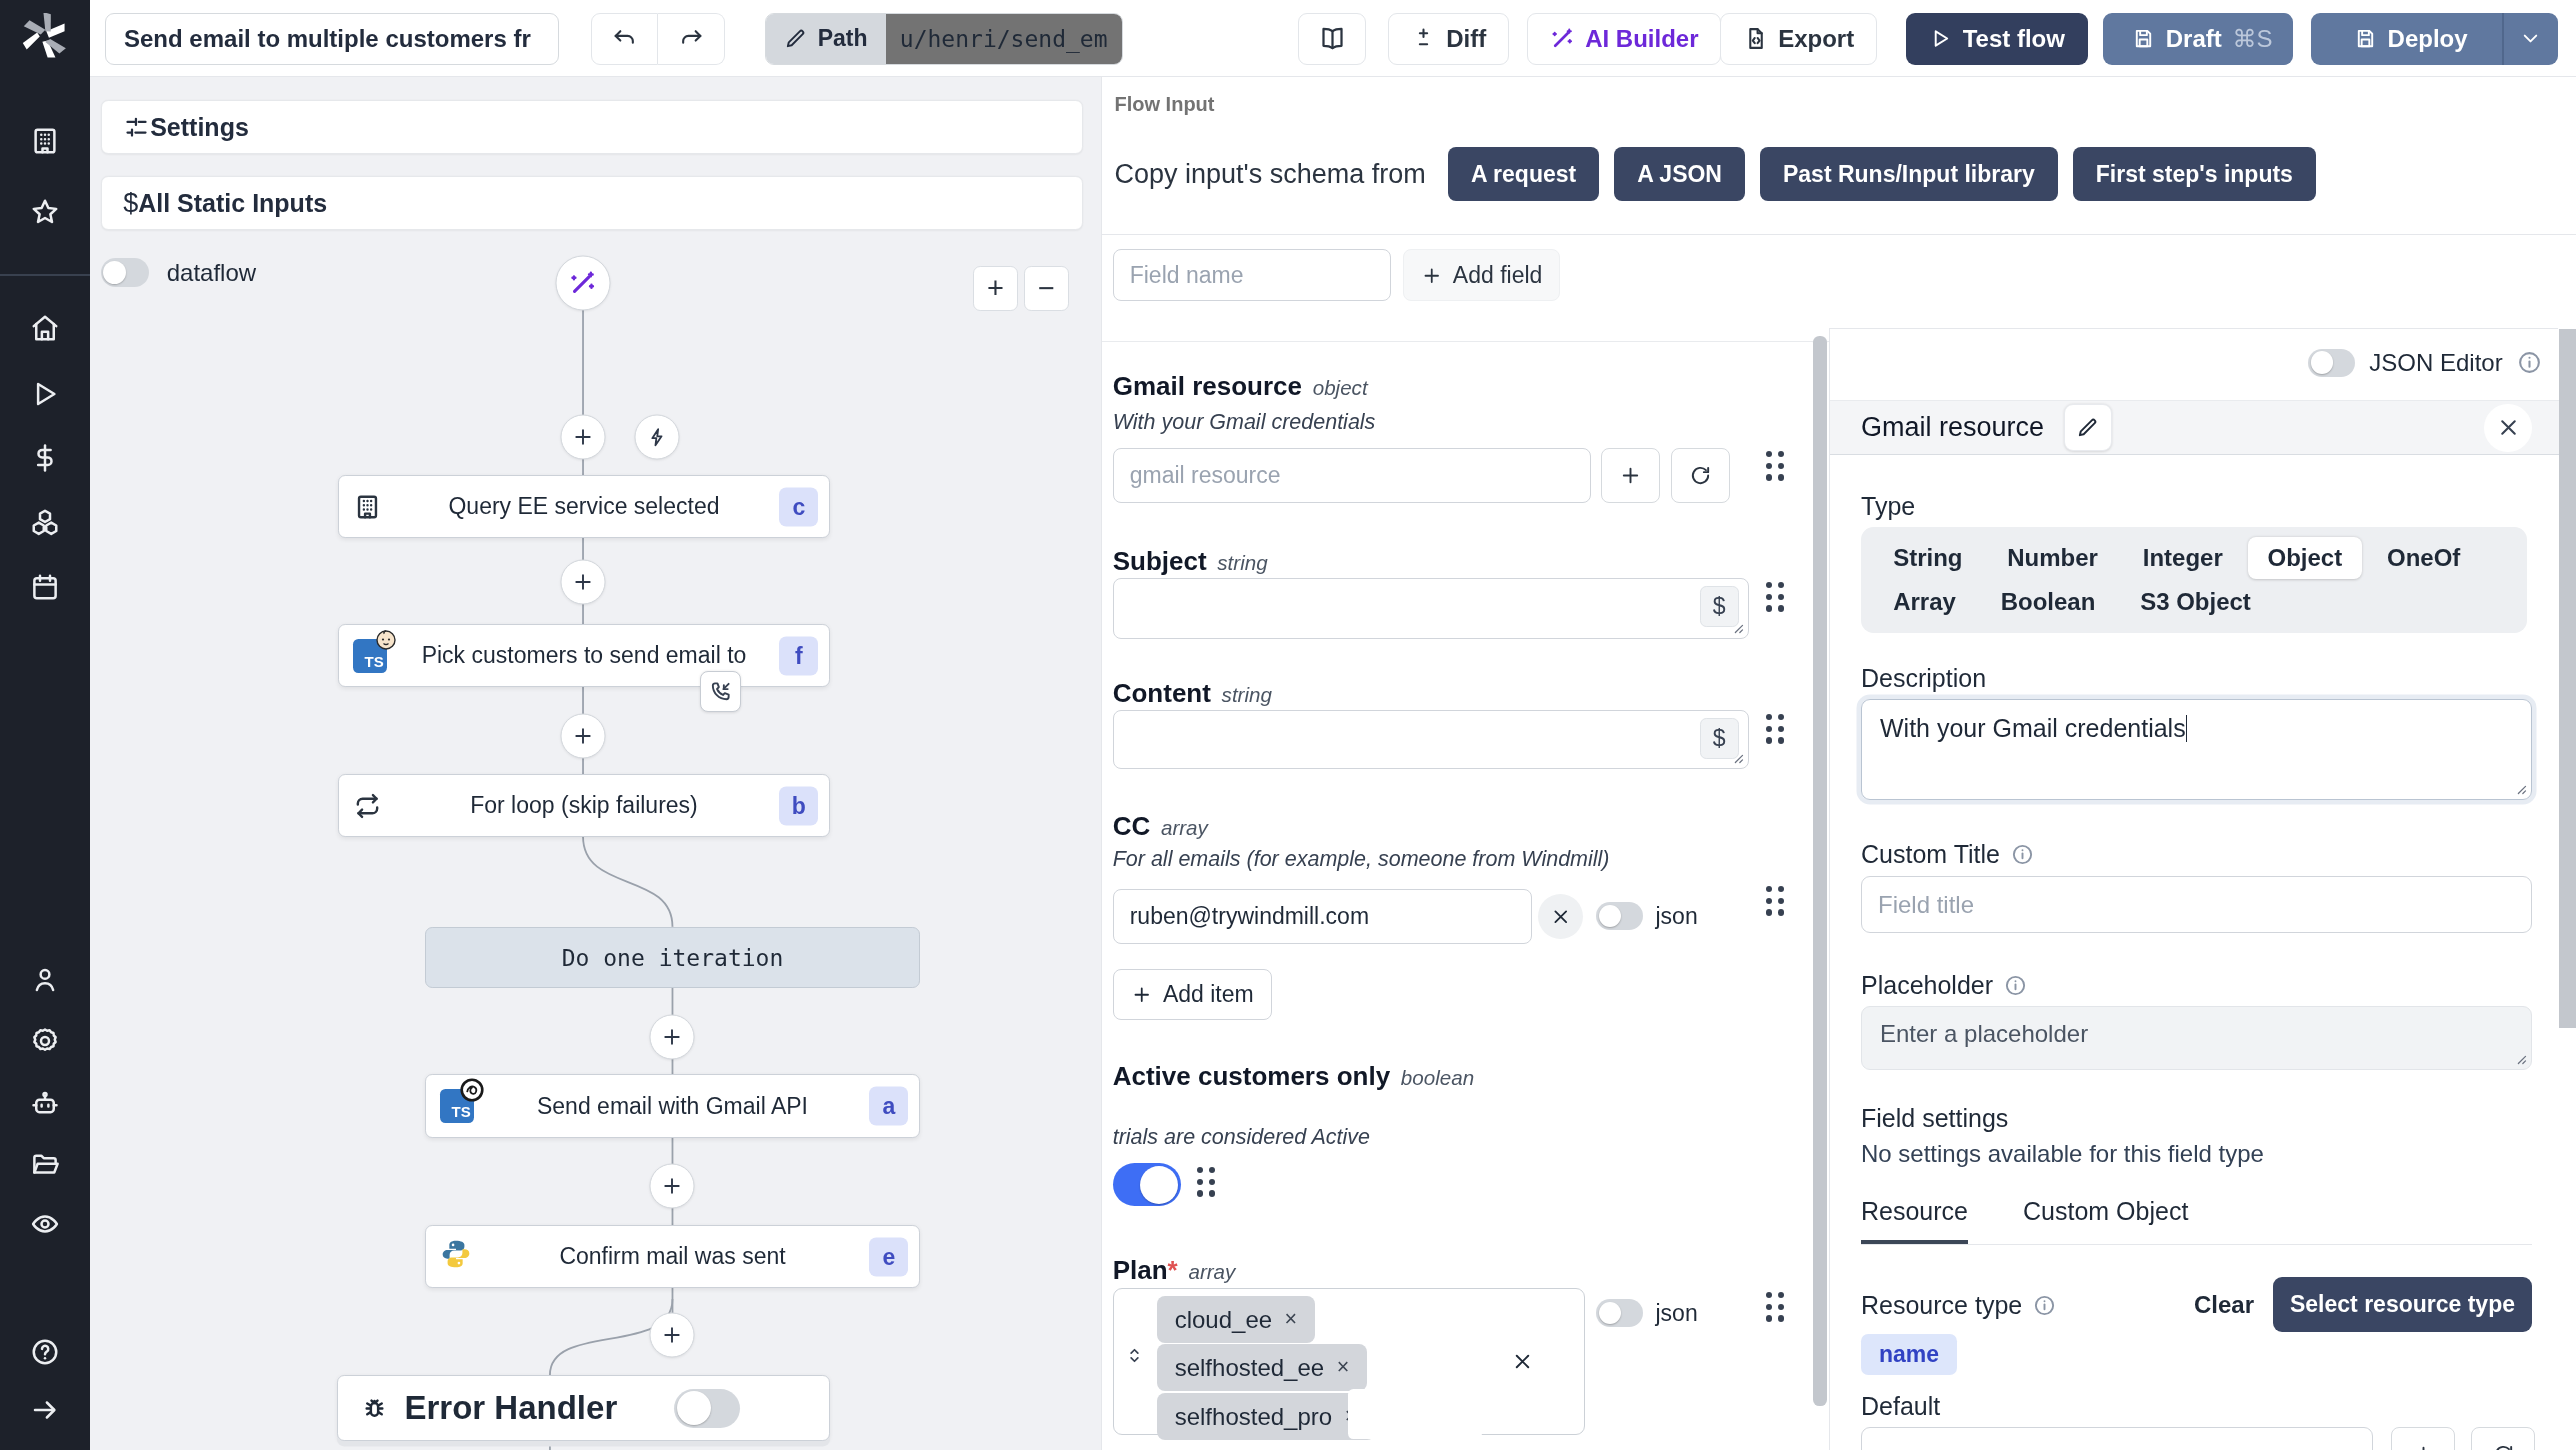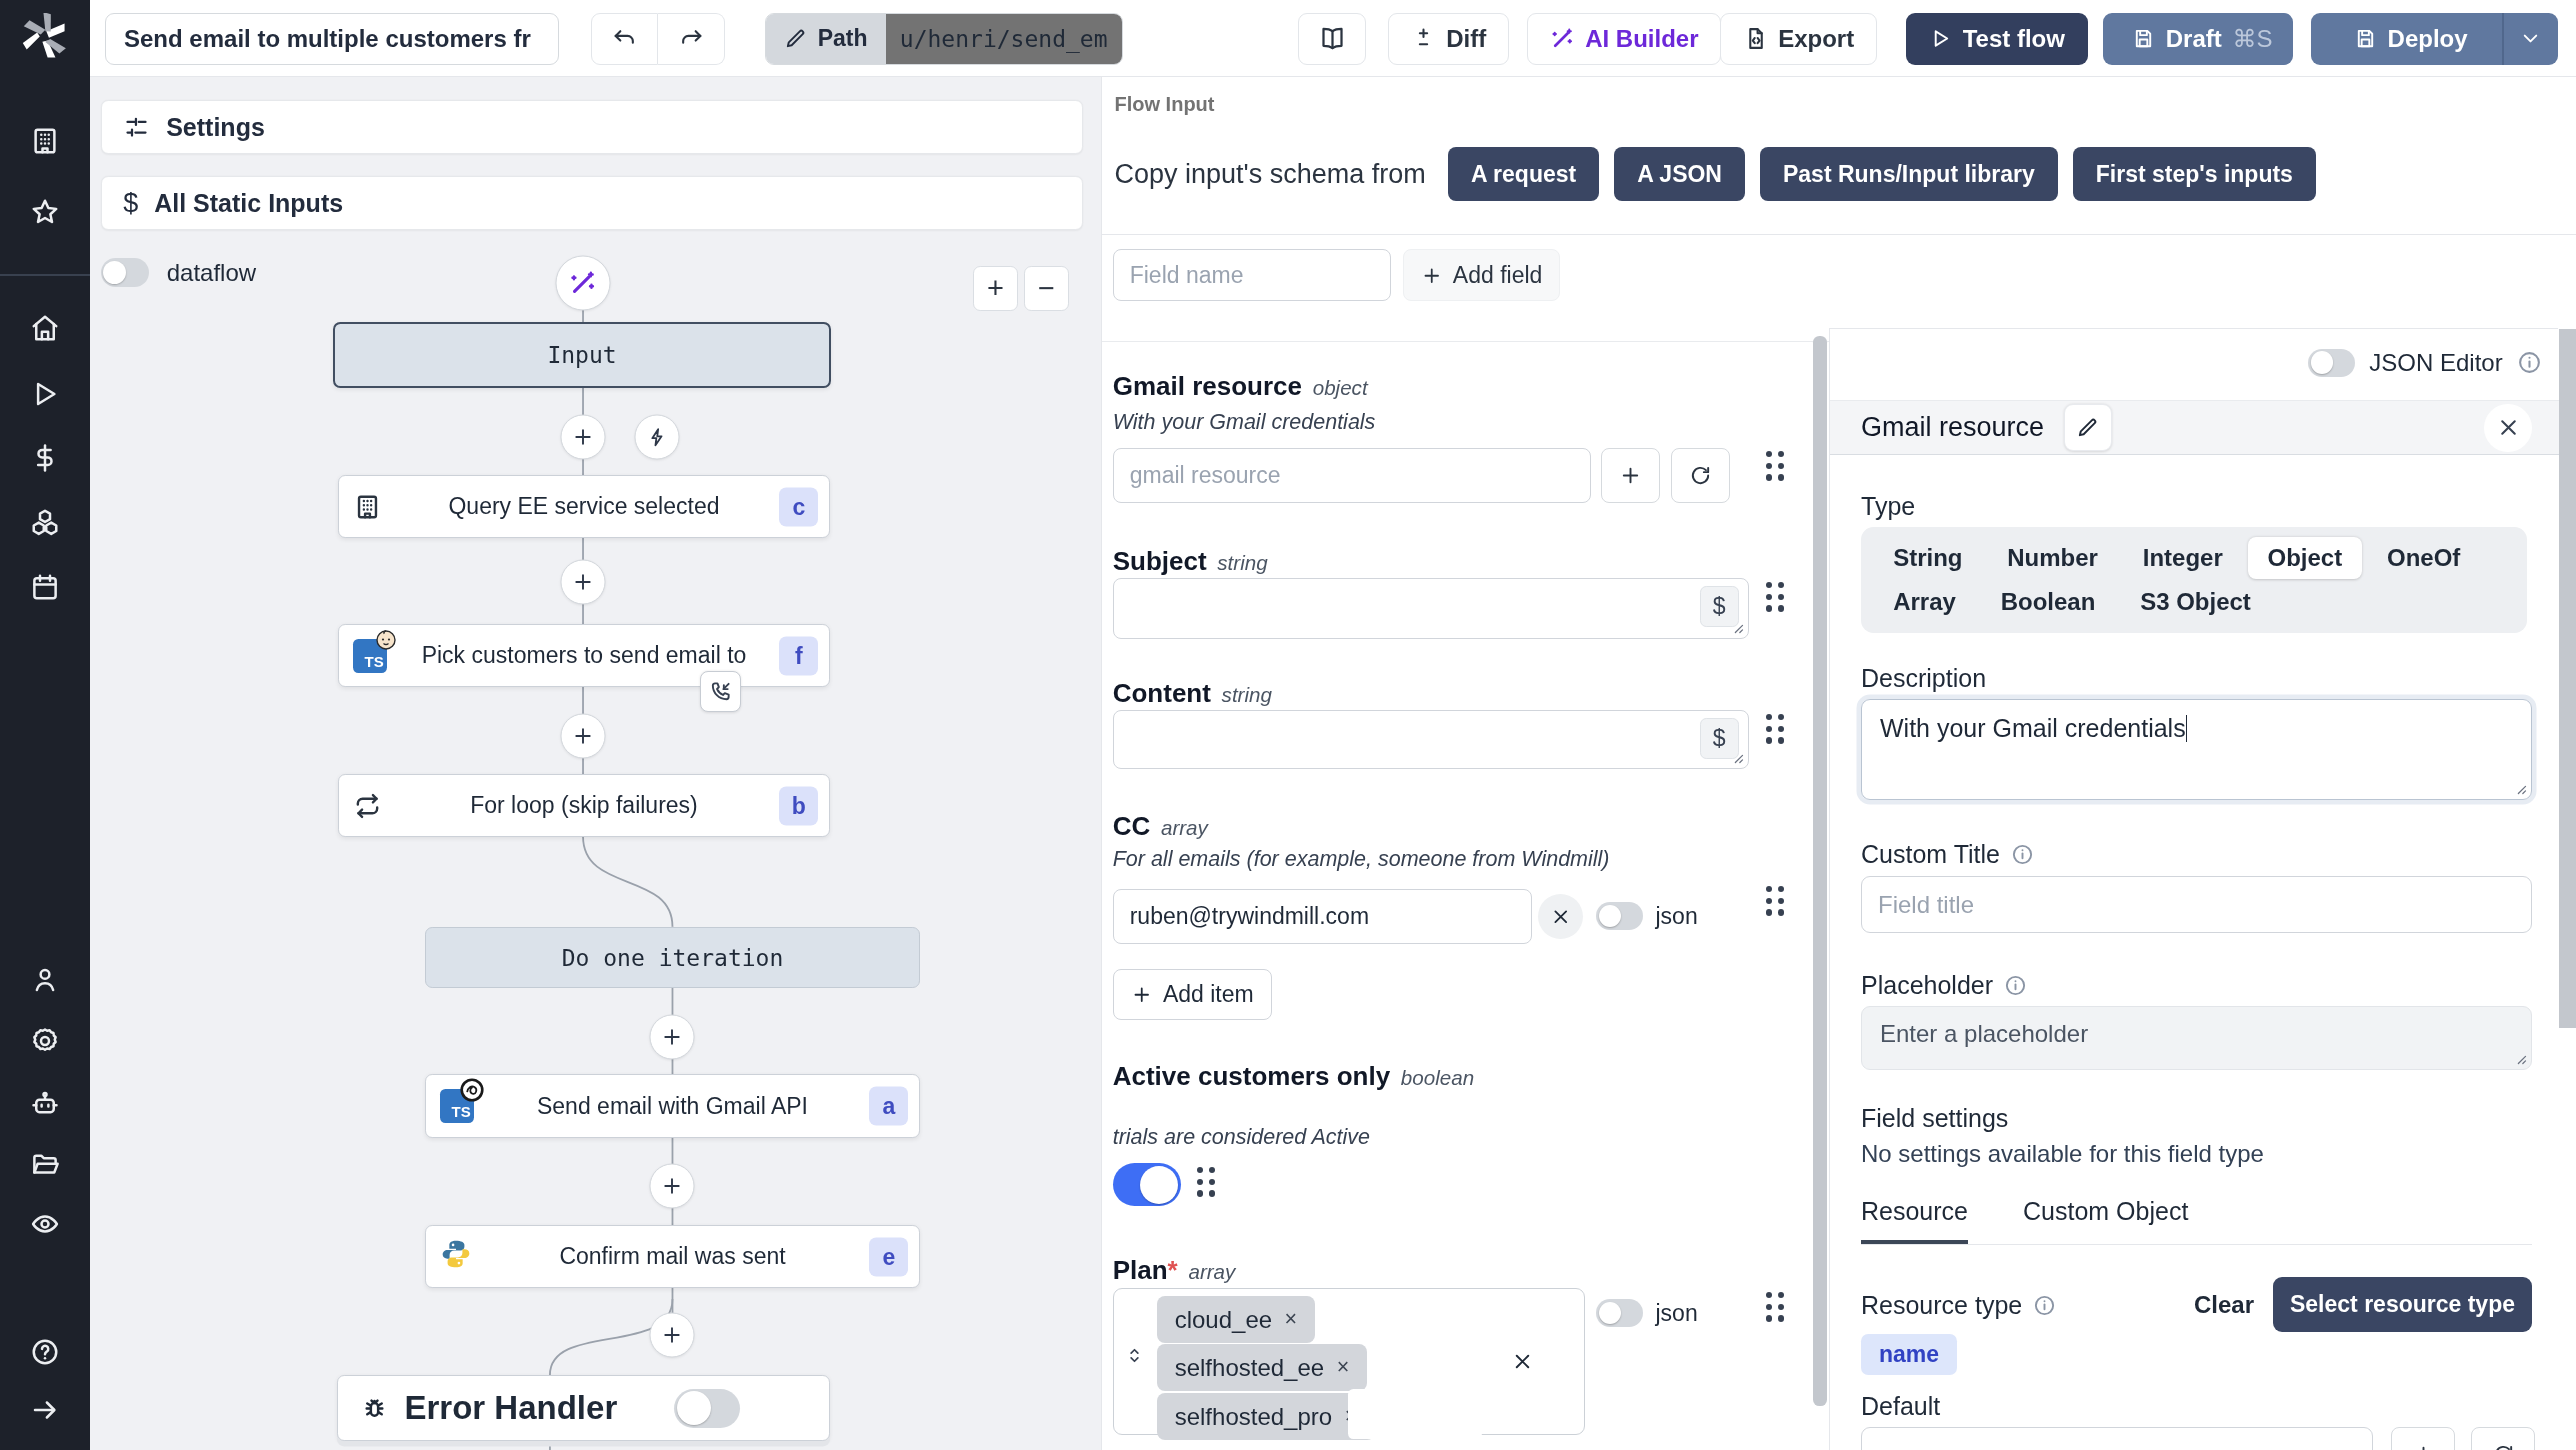--- a/index.html
+++ b/index.html
@@ -26,21 +26,21 @@
   .path-left { display:flex; align-items:center; gap:10.7px; background:#d4d8dd; padding:0 18px; font-size:23px; font-weight:700; color:#232c3d; }
   .path-right { display:flex; align-items:center; background:#737373; padding:0 14.3px; font-family:"DejaVu Sans Mono",monospace; font-size:23px; color:#1f2937; }
   .btn-navy { background:#333f5e; border:none; color:#fff; }
   .btn-slate { background:#60789f; border:none; color:#fff;padding-left:30px; }
   .tb-shortcut { color:#bcc8db; font-weight:400; }
   .deploy-split { width:1.8px; height:52px; background:#50678c; }
 
   
   .flow { position:absolute; left:90px; top:77px; width:1012px; height:1374px; background:#f0f1f4; border-right:0.9px solid #e5e7eb; }
   .flow-card { position:absolute; left:10.7px; width:982px; background:#fff; border:0.9px solid #e6e8eb; border-radius:7.2px;
-     box-shadow:0 0.9px 1.8px rgba(0,0,0,.05); display:flex; align-items:center; gap:16px; padding:0 21.5px; font-size:25px; font-weight:700; color:#232c3d; }
+     box-shadow:0 0.9px 1.8px rgba(0,0,0,.05); display:flex; align-items:center; padding:0 21.5px; font-size:25px; font-weight:700; color:#232c3d; }
   .node { position:absolute; background:#fff; border:0.9px solid #ccd1d8; border-radius:7.2px; box-shadow:0 1.8px 4.5px rgba(0,0,0,.07);
      display:flex; align-items:center; justify-content:center; font-size:23px; color:#1f2937; }
   .node-badge { position:absolute; right:10.7px; top:50%; transform:translateY(-50%); width:39px; height:39px; border-radius:7.2px;
      background:#dbe1fa; color:#3f4cc0; font-size:23px; font-weight:700; display:flex; align-items:center; justify-content:center; }
   .node-ico { position:absolute; left:14.3px; top:50%; transform:translateY(-50%); }
   .mono-node { font-family:"DejaVu Sans Mono",monospace; background:#dbe2ea; }
   .pcircle { position:absolute; width:45px; height:45px; border-radius:50%; background:#fff; border:0.9px solid #d3d7dc;
      box-shadow:0 0.9px 2.7px rgba(0,0,0,.08); display:flex; align-items:center; justify-content:center; color:#2d3748; transform:translate(-50%,-50%); }
   .toggle { border-radius:894px; background:#d4d8dd; position:relative; cursor:pointer; }
   .toggle .knob { position:absolute; top:2.7px; left:2.7px; background:#fff; border-radius:50%; box-shadow:0 0.9px 1.8px rgba(0,0,0,.25); }
@@ -350,23 +350,20 @@
     <span>
         <svg class="ic" width="29" height="29" viewBox="0 0 24 24">
           <path d="M5 19L17 7" stroke-width="2.6"></path>
           <path d="M18.5 3.5v3M17 5h3"></path>
           <path d="M4.5 6.5v2.4M3.3 7.7h2.4"></path>
           <path d="M19 13.5v2.4M17.8 14.7h2.4"></path>
         </svg>
       </span>
   </div>
 
-  <div class="node mono-node" style="left:243px; top:245px; width:498px; height:66px; border:2.7px solid #414e61;">
-    <span>Input</span>
-  </div>
 
   <div class="pcircle" style="left:493px; top:360px;">
     <span>
         <svg class="ic" width="23" height="23" viewBox="0 0 24 24">
           <path d="M12 5v14M5 12h14"></path>
         </svg>
       </span>
   </div>
   <div class="pcircle" style="left:567px; top:360px;">
     <span>

